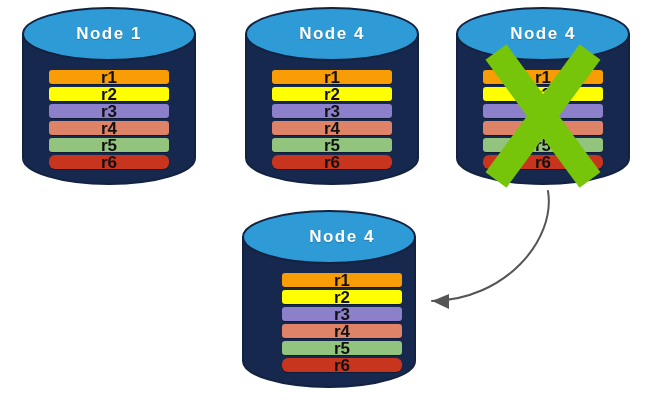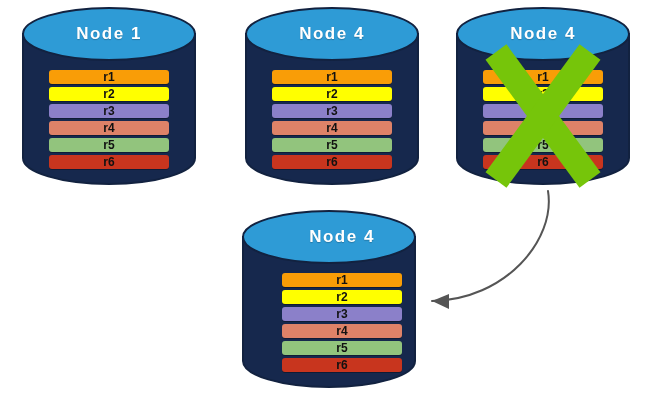--- a/index.html
+++ b/index.html
@@ -53,23 +53,24 @@
     height: 14px;
     margin: 0 auto 3px auto;
     border-radius: 3px;
     box-shadow: 0 1px 0 rgba(0,0,0,0.30);
     display: flex;
     align-items: center;
     justify-content: center;
   }
   .row:last-child {
     margin-bottom: 0;
+    border-radius: 6px;
   }
   .row-label {
-    font-size: 12px;
+    font-size: 17px;
     font-weight: bold;
     color: #111111;
     font-family: "Liberation Sans", sans-serif;
     line-height: 1;
   }
   .cross {
     position: absolute;
     overflow: visible;
     pointer-events: none;
   }

